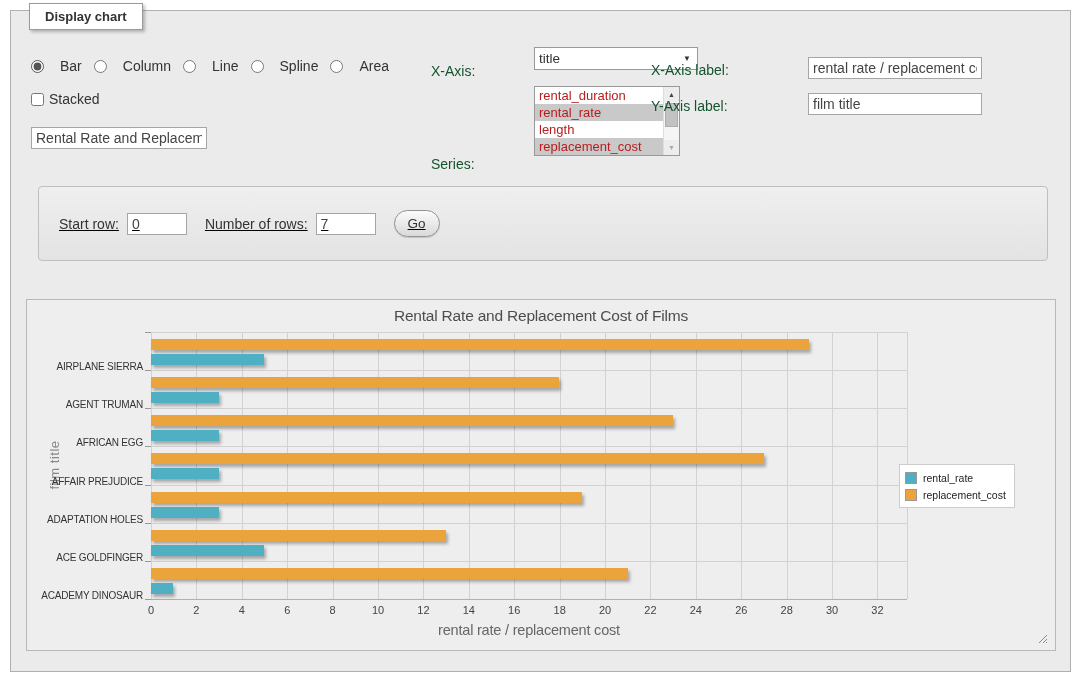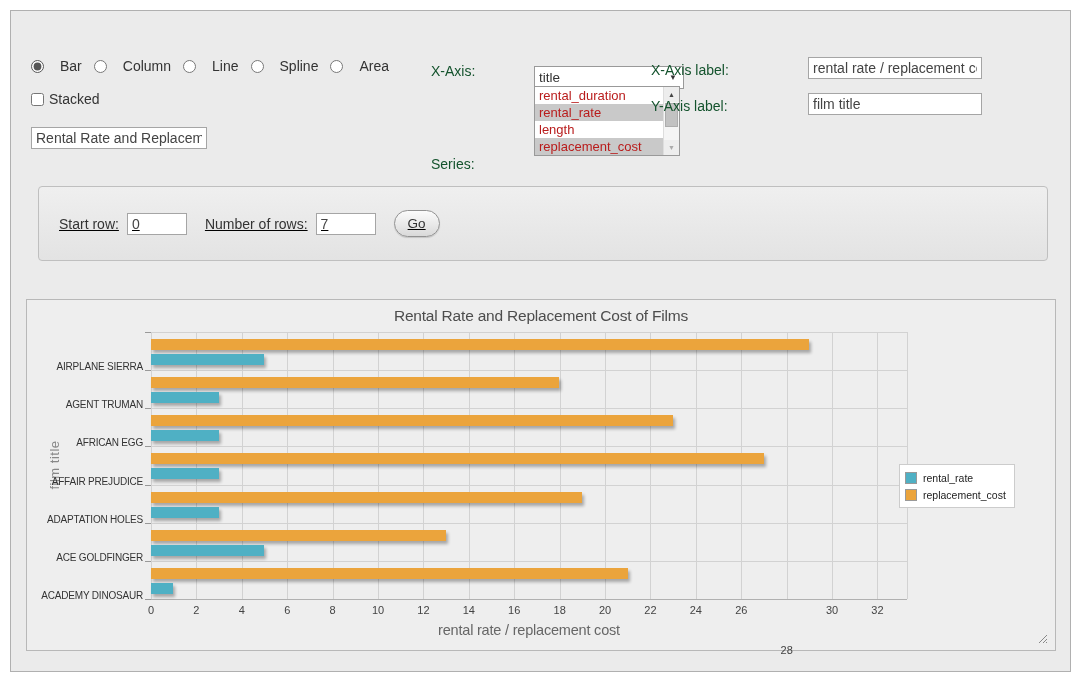--- a/index.html
+++ b/index.html
@@ -23,21 +23,21 @@
          font-size:14px; color:#444; padding:2px 4px; height:22px; }
   .title-input { position:absolute; left:20px; top:116px; width:176px; }
   .lbl { position:absolute; font-size:14px; color:#14532d; }
   .xaxis-lbl   { left:420px; width:98px;  top:52px; }
   .series-lbl  { left:420px; width:98px;  top:145px; }
   .xlabel-lbl  { left:640px; width:153px; top:51px; }
   .ylabel-lbl  { left:640px; width:153px; top:87px; }
   .x-input { position:absolute; left:797px; top:46px; width:174px; }
   .y-input { position:absolute; left:797px; top:82px; width:174px; }
 
-  .select { position:absolute; left:523px; top:55px; width:150px; height:23px; background:#fff;
+  .select { position:absolute; left:523px; top:36px; width:164px; height:23px; background:#fff;
             border:1px solid #999; display:flex; align-items:center; font-size:13.5px; color:#333;
             padding:0 4px; cursor:default; }
   .select .val { flex:1; }
   .sel-arrow { font-size:8px; color:#333; padding-right:2px; }
 
   .listbox { position:absolute; left:523px; top:75px; width:146px; height:70px; background:#fff;
              border:1px solid #999; display:flex; overflow:hidden; }
   .list-items { flex:1; }
   .list-item { height:17px; line-height:17px; font-size:13px; color:#b91c1c; padding-left:4px;
                white-space:nowrap; }
@@ -85,20 +85,21 @@
   .legend-item { display:flex; align-items:center; gap:6px; height:17px; }
   .legend-swatch { width:12px; height:12px; border:1px solid #999; }
   .legend-text { font-size:10.5px; color:#222; white-space:nowrap; }
   .grip { position:absolute; right:7px; bottom:6px; }
 </style>
 </head>
 <body>
 
 <div class="page">
   <div class="fieldset">
+    <div class="legendbox">Display chart</div>
 
     <div class="radio-row" id="chart-type-group">
         <label class="radio-item">
           <input type="radio" name="charttype" checked="" style="">
           <span>Bar</span>
         </label>
         <label class="radio-item">
           <input type="radio" name="charttype" style="">
           <span>Column</span>
         </label>
@@ -220,21 +221,21 @@
           <div class="xtick-label" style="left: 166.622px;">8</div>
           <div class="xtick-label" style="left: 212.027px;">10</div>
           <div class="xtick-label" style="left: 257.432px;">12</div>
           <div class="xtick-label" style="left: 302.838px;">14</div>
           <div class="xtick-label" style="left: 348.243px;">16</div>
           <div class="xtick-label" style="left: 393.649px;">18</div>
           <div class="xtick-label" style="left: 439.054px;">20</div>
           <div class="xtick-label" style="left: 484.459px;">22</div>
           <div class="xtick-label" style="left: 529.865px;">24</div>
           <div class="xtick-label" style="left: 575.27px;">26</div>
-          <div class="xtick-label" style="left: 620.676px; margin-top: 40px;">28</div>
+          <div class="xtick-label" style="left: 620.676px;">28</div>
           <div class="xtick-label" style="left: 666.081px;">30</div>
           <div class="xtick-label" style="left: 711.486px;">32</div>
         </div>
       <div class="x-title">rental rate / replacement cost</div>
       <div class="legend" id="legend">
           <div class="legend-item">
             <div class="legend-swatch" style="background: rgb(79, 176, 196);"></div>
             <div class="legend-text">rental_rate</div>
           </div>
           <div class="legend-item">

